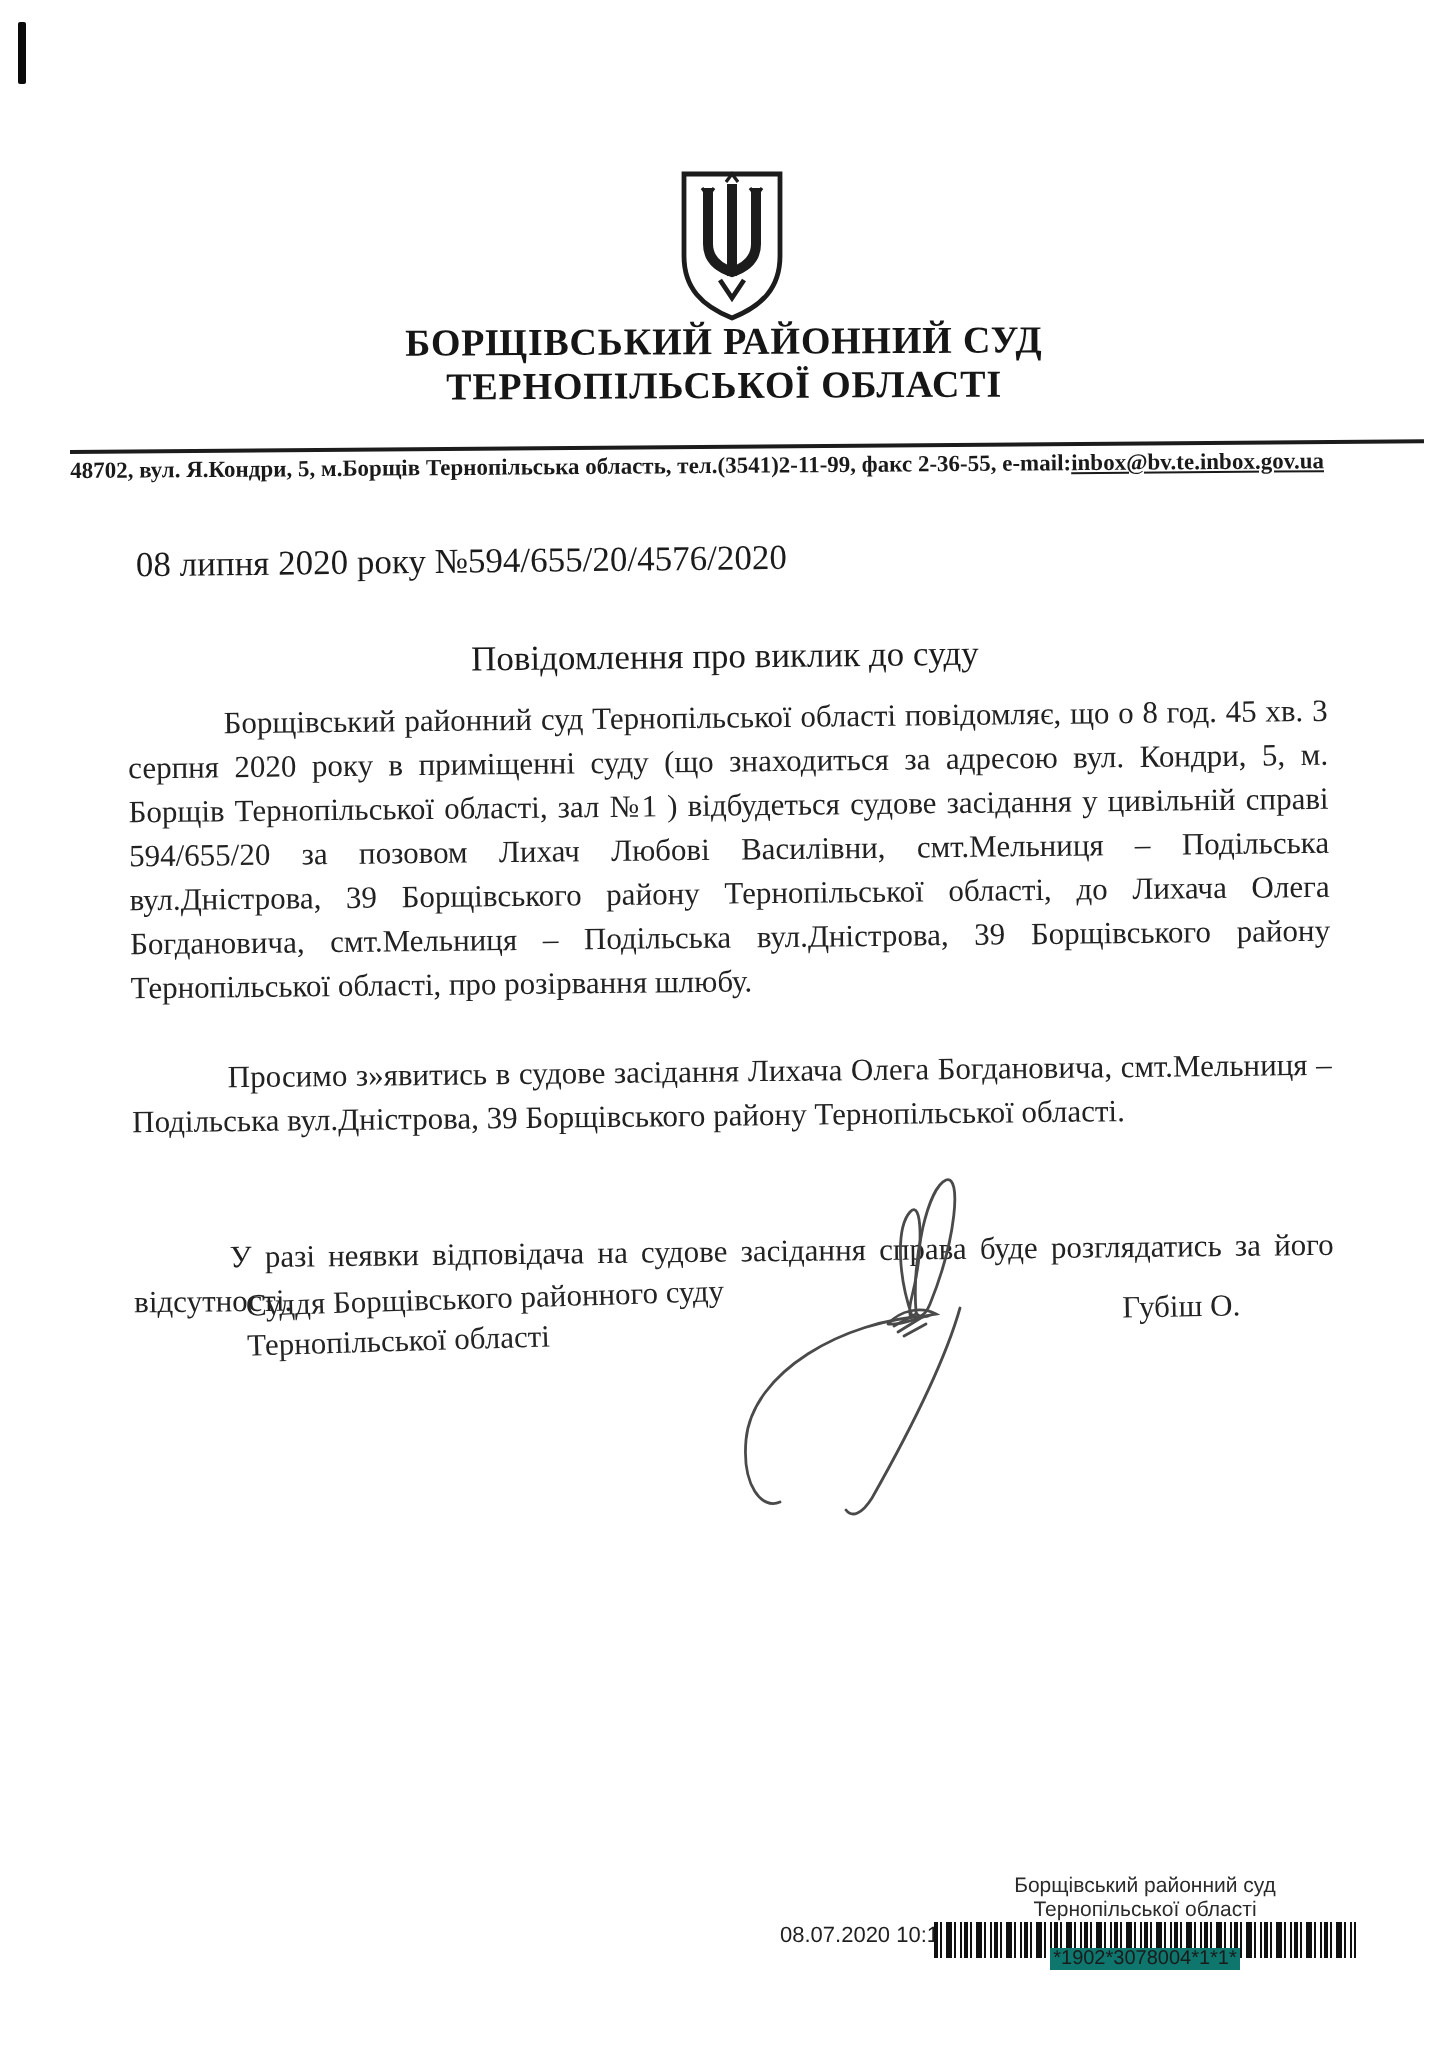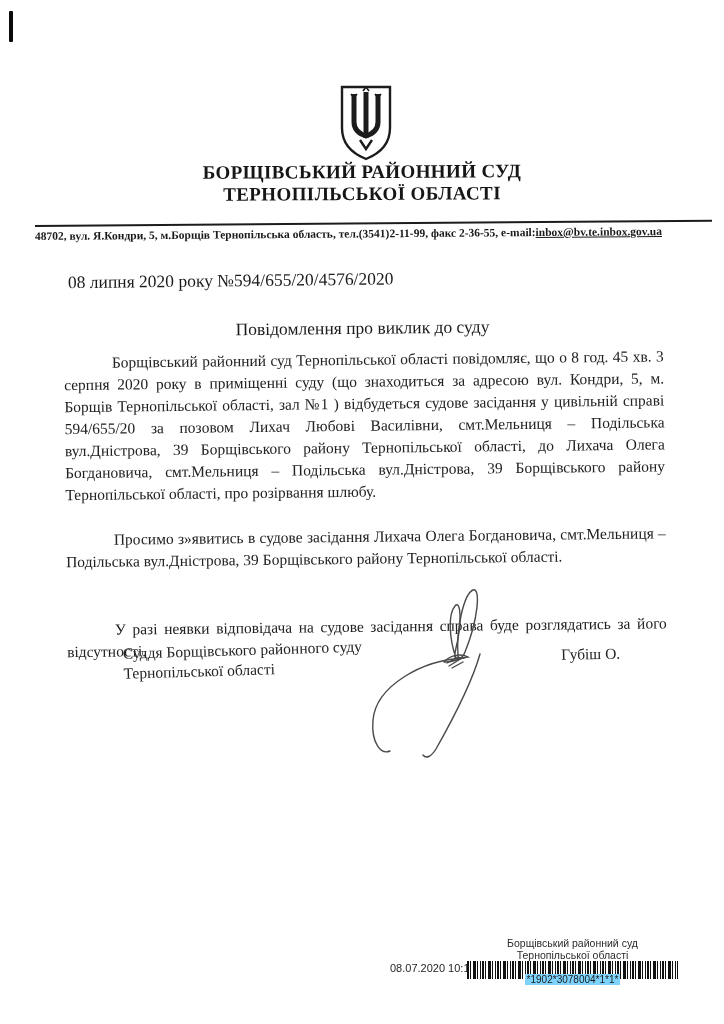--- a/index.html
+++ b/index.html
@@ -60,21 +60,21 @@
     background:repeating-linear-gradient(90deg,
       #101010 0px,#101010 2px,#fff 2px,#fff 3px,
       #101010 3px,#101010 4px,#fff 4px,#fff 6px,
       #101010 6px,#101010 9px,#fff 9px,#fff 10px,
       #101010 10px,#101010 11px,#fff 11px,#fff 13px,
       #101010 13px,#101010 14px,#fff 14px,#fff 15px);
   }
   .footer .barcode-value{
     position:absolute;left:77px;top:36px;width:211px;text-align:center;font-size:10px;color:#1a1a1a;
   }
-  .footer .barcode-value span{background:#7dd3fc;padding:0 2px;margin-top:28px;}
+  .footer .barcode-value span{background:#0f766e;padding:0 2px;margin-top:28px;}
 </style>
 </head>
 <body>
 
 <div class="page">
 
   <div class="corner-mark"></div>
 
   <svg class="emblem" viewBox="0 0 56 78">
     <path d="M4,3 H52 V44 C52,60 43,69 28,75 C13,69 4,60 4,44 Z" fill="none" stroke="#1c1c1c" stroke-width="2.4"></path>

